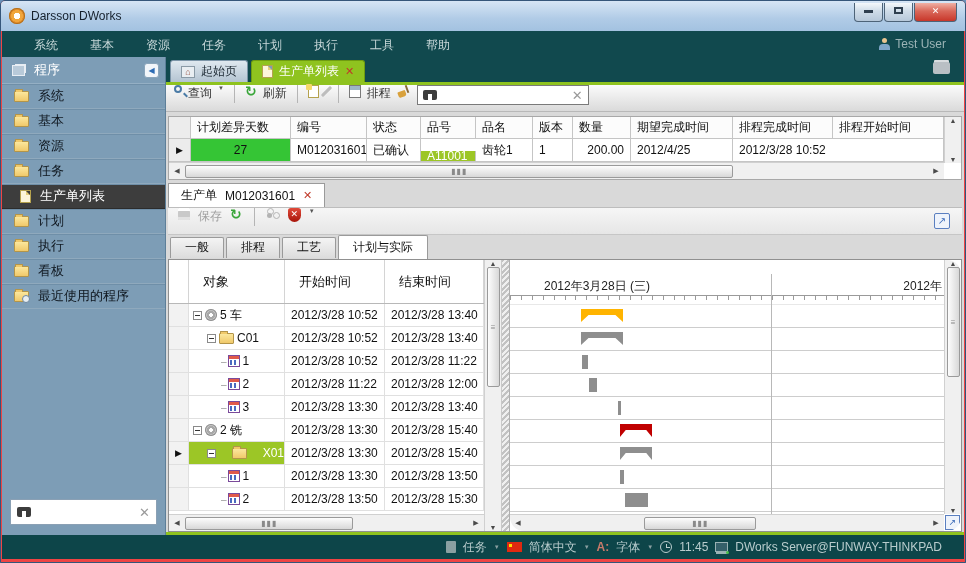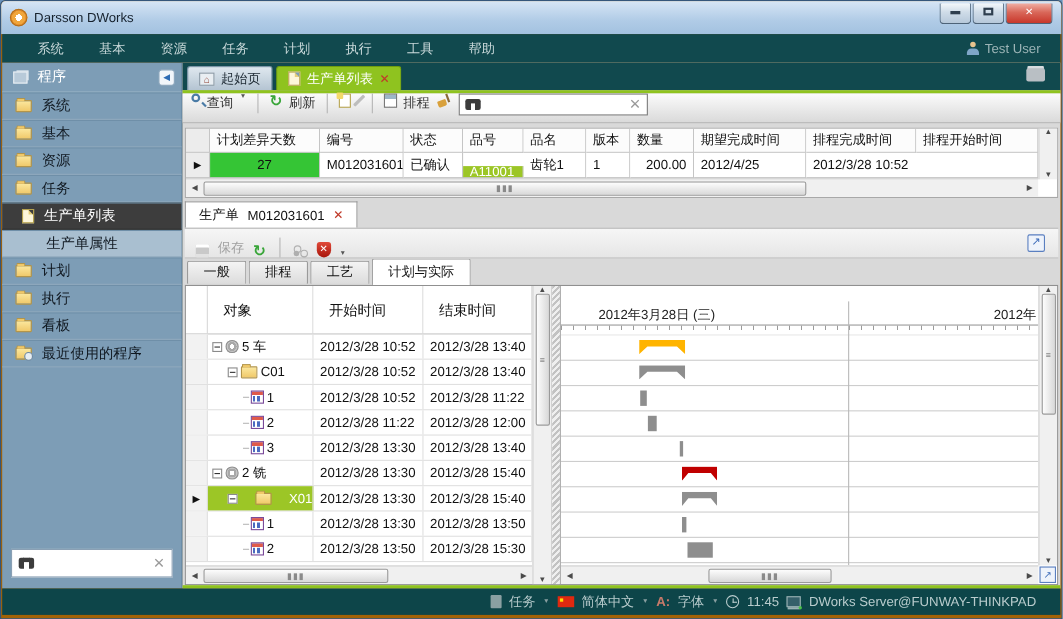--- a/index.html
+++ b/index.html
@@ -1,18 +1,18 @@
 <!DOCTYPE html>
 <html><head>
 <meta charset="utf-8">
 <style>
   * { margin:0; padding:0; box-sizing:border-box; }
   html,body { width:966px; height:563px; font-family:"Liberation Sans","DejaVu Sans",sans-serif; }
   body { background:#6b92ba; }
-  .window { position:relative; width:966px; height:563px; background:#a16207; border:1px solid #35567a; border-radius:5px 5px 0 0; overflow:hidden; }
+  .window { position:relative; width:966px; height:563px; background:#ef4444; border:1px solid #35567a; border-radius:5px 5px 0 0; overflow:hidden; }
 
   
   .titlebar { position:absolute; top:0; left:0; right:0; height:30px;
     background:linear-gradient(#d6e5f5,#b0cbe6 60%,#a3c2e0); display:flex; align-items:center; padding:0 8px; }
   .gear-ico { width:16px; height:16px; border-radius:50%;
     background:radial-gradient(circle at 50% 50%, #fff 0 3px, #f0a63c 3px 6px, #e8902a 6px 8px); 
     box-shadow:0 0 0 1px #b06f1f inset; margin-right:6px; }
   .title-text { font-size:12px; color:#15202c; }
   .winbtns { margin-left:auto; display:flex; margin-top:-8px; }
   .winbtn { width:29px; height:19px; border:1px solid #4d6378; border-top:none; border-radius:0 0 4px 4px;
@@ -97,21 +97,21 @@
   .sc-arrow { width:16px; text-align:center; font-size:7px; color:#4a4a4a; }
   .sc-thumb { height:13px; background:linear-gradient(#fdfdfd,#d8d8d8); border:1px solid #9a9a9a; border-radius:2px; display:flex; align-items:center; justify-content:center; color:#8a8a8a; font-size:8px; letter-spacing:1px; }
   .vscroll { width:17px; background:#f0f0f0; border-left:1px solid #d0d0d0; display:flex; flex-direction:column; align-items:center; }
   .vsc-thumb { width:13px; background:linear-gradient(90deg,#fdfdfd,#d8d8d8); border:1px solid #9a9a9a; border-radius:2px; display:flex; align-items:center; justify-content:center; color:#8a8a8a; font-size:8px; }
 
   
   .doc-panel { position:absolute; top:126px; left:2px; right:2px; height:349px; }
   .doc-tabbar { height:24px; display:flex; align-items:flex-end; }
   .doc-tab { height:24px; background:#fff; border:1px solid #9a9a9a; border-bottom:none; display:flex; align-items:center; gap:8px; padding:0 12px; font-size:12px; color:#111; }
   .doc-toolbar { height:28px; background:linear-gradient(#f6f6f6,#e6e6e6); border-top:1px solid #bdbdbd; border-bottom:1px solid #c6c6c6;
-    display:flex; align-items:flex-end; padding:0 10px; gap:8px; font-size:12px; color:#a0a0a0; position:relative; }
+    display:flex; align-items:flex-start; padding:0 10px; gap:8px; font-size:12px; color:#a0a0a0; position:relative; }
   .save-ico { width:12px; height:12px; background:#c9c9c9; border-radius:1px; box-shadow:0 -4px 0 -1px #e2e2e2 inset, 0 4px 0 -1px #fff inset; }
   .link-ico { width:13px; height:11px; position:relative; opacity:.5; }
   .link-ico:before { content:""; position:absolute; top:0; left:0; width:5px; height:5px; border:1px solid #777; border-radius:50%; }
   .link-ico:after { content:""; position:absolute; bottom:0; right:0; width:5px; height:5px; border:1px solid #777; border-radius:50%; box-shadow:-7px 0 0 -1px #777; }
   .shield-ico { width:13px; height:14px; background:linear-gradient(#e04a3a,#a8150a); border-radius:3px 3px 7px 7px; color:#fff; font-size:9px; font-weight:bold; text-align:center; line-height:13px; }
   .popout-ico { position:absolute; right:12px; top:5px; width:16px; height:16px; border:1px solid #5a7fc0; border-radius:2px; background:#eef3fb; color:#3a6ab8; font-size:10px; line-height:14px; text-align:center; }
   .subtabs { height:24px; display:flex; align-items:center; padding-left:2px; gap:2px; }
   .subtab { height:21px; padding:0 14px; font-size:12px; color:#111; background:linear-gradient(#f4f4f4,#dcdcdc); border:1px solid #9a9a9a; border-bottom:none; border-radius:2px 2px 0 0; display:flex; align-items:center; }
   .subtab.active { height:24px; background:#fff; position:relative; z-index:2; }
   .doc-content { position:absolute; top:76px; left:0; right:0; bottom:0; border:1px solid #909090; background:#fff; display:flex; }
@@ -131,21 +131,21 @@
   .expand-box { width:9px; height:9px; border:1px solid #8a8a8a; background:#fff; position:relative; flex:none; margin-right:3px; }
   .expand-box:before { content:""; position:absolute; left:1px; top:3px; width:5px; height:1px; background:#333; }
   .gear-sm { width:12px; height:12px; flex:none; margin-right:3px; border-radius:50%;
     background:radial-gradient(circle,#fff 0 2px,#a8a8a8 2px 4px,#c4c4c4 4px 6px); box-shadow:0 0 0 1px #909090 inset; }
   .cal-ico { width:12px; height:12px; flex:none; margin-right:3px; border:1px solid #7a4a9a; background:linear-gradient(#e05a4a 0 3px,#fff 3px); position:relative; }
   .cal-ico:before { content:""; position:absolute; left:1px; top:4px; width:8px; height:5px; background:repeating-linear-gradient(90deg,#4a6ac0 0 2px,transparent 2px 4px); }
   .tree-dash { color:#999; font-size:10px; margin-right:1px; }
 
   
   .splitter { width:8px; background:repeating-linear-gradient(135deg,#c2c2c2 0 2px,#efefef 2px 4px); border-right:1px solid #b0b0b0; }
-  .gantt { flex:1; position:relative; overflow:hidden; }
+  .gantt { flex:1; position:relative; overflow:hidden;border-radius:14px; }
   .gantt-canvas { position:absolute; top:0; left:0; right:17px; bottom:17px; overflow:hidden; }
   .gantt-hdr-blank { height:14px; background:#fff; }
   .gantt-hdr { height:22px; border-bottom:1px solid #9a9a9a; position:relative; font-size:12px; color:#222; }
   .day-label-1 { position:absolute; left:34px; top:4px; }
   .day-label-2 { position:absolute; right:2px; top:4px; }
   .ticks { height:9px; background:repeating-linear-gradient(90deg,#9a9a9a 0 1px,transparent 1px 10.9px) top left / 100% 4px no-repeat; border-bottom:1px solid #e8e8e8; }
   .gantt-rows { position:relative; }
   .gantt-row { height:23px; border-bottom:1px solid #cdcdcd; }
   .day-divider { position:absolute; top:14px; bottom:0; width:1px; background:#b8b8b8; }
   .bar { position:absolute; }
@@ -213,23 +213,20 @@
           <span class="folder-ico"></span>
           <span>资源</span>
         </div>
         <div class="sb-item">
           <span class="folder-ico"></span>
           <span>任务</span>
         </div>
         <div class="sb-item selected">
           <span class="page-ico"></span>
           <span>生产单列表</span>
-        </div>
-        <div class="sb-item subitem">
-          <span>生产单属性</span>
         </div>
         <div class="sb-item">
           <span class="folder-ico"></span>
           <span>计划</span>
         </div>
         <div class="sb-item">
           <span class="folder-ico"></span>
           <span>执行</span>
         </div>
         <div class="sb-item">

